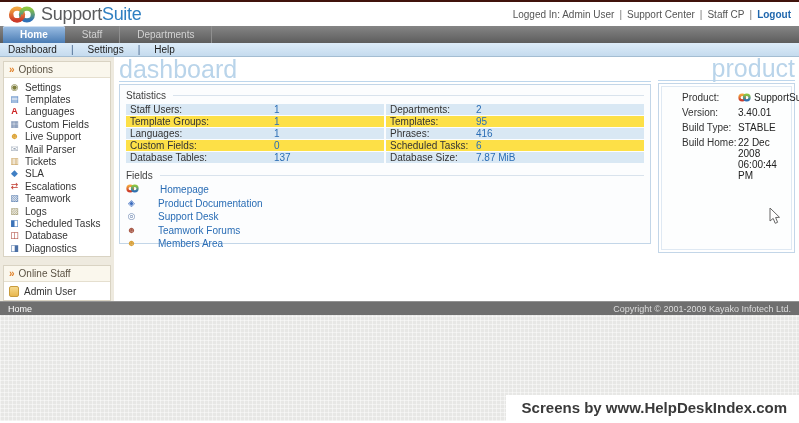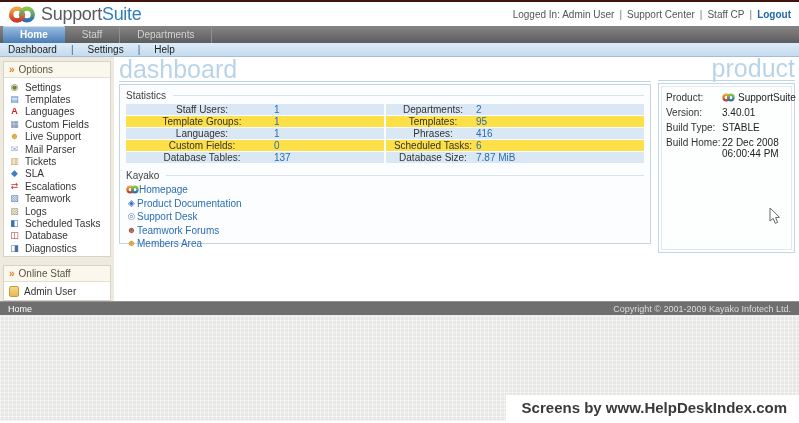--- a/index.html
+++ b/index.html
@@ -50,32 +50,32 @@
   .ic-sched{color:#3a72b8} .ic-db{color:#a83a2e} .ic-diag{color:#4a6fa5}
   .admin-ic { width:10px; height:11px; background:linear-gradient(#f6d98d,#e8b74f); border:1px solid #c89b3c; border-radius:2px; flex:none; }
 
   .main-col { flex:1; padding:1px 7px 0 5px; min-width:0; }
   .page-title { margin:0; font-size:25px; font-weight:normal; color:#b9d4ea; line-height:23px; border-bottom:1px solid #bdd6ec; }
   .panel { border:1px solid #c3d6e8; background:#fcfdfe; padding:4px 6px 6px; margin-top:2px; height:160px; }
   .section-header { display:flex; align-items:center; gap:7px; font-size:10px; color:#3f3f3f; margin:1px 0 3px; }
   .section-header .line { flex:1; height:1px; background:#d9e3ed; }
   .stats { display:flex; flex-direction:column; gap:1px; }
   .stat-row { display:flex; gap:2px; height:11px; }
-  .stat-half { flex:1; display:flex; align-items:center; background:#d9e8f4;text-align:center; }
+  .stat-half { flex:1; display:flex; align-items:center; background:#d9e8f4; }
   .stat-row.alt .stat-half { background:#fde047; }
   .stat-label { width:148px; padding-left:4px; color:#333; flex:none; }
   .stat-half.right .stat-label { width:90px; }
   .stat-value { color:#2a6db5; cursor:pointer; }
   .kayako-links { display:flex; flex-direction:column; gap:2.5px; margin-top:3px; }
-  .klink { display:flex; gap:0; align-items:center; color:#2a6db5; cursor:pointer; height:11px; }
+  .klink { display:flex; gap:21px; align-items:flex-start; color:#2a6db5; cursor:pointer; height:11px; }
   .ic-docs{color:#3f6fc0} .ic-desk{color:#6d87b0} .ic-forum{color:#a85b4a} .ic-members{color:#d9a13a}
 
   .right-col { width:141px; padding-right:4px; flex:none; }
   .product-panel { border:1px solid #c3d6e8; background:#fff; padding:2px; margin-top:2px; height:170px; }
-  .product-inner { border:1px solid #dfe9f3; height:100%; padding:5px 4px; background:#fdfefe; }
+  .product-inner { border:1px solid #dfe9f3; height:100%; padding:5px 20px; background:#fdfefe; }
   .prow { display:flex; margin-bottom:4px; }
   .plabel { width:56px; color:#333; flex:none; }
   .pvalue { color:#222; display:flex; gap:3px; align-items:flex-start; }
 
   
   .footerbar { height:14px; background:#6f6f6f; border-top:1px solid #929292; display:flex; justify-content:space-between; align-items:center; padding:0 8px; font-size:9px; }
   .footer-home { color:#fff; }
   .footer-copy { color:#dcdcdc; }
 
   .bottomarea {
@@ -272,21 +272,21 @@
               <span class="stat-label">Database Tables:</span>
               <span class="stat-value">137</span>
             </div>
           <div class="stat-half right">
               <span class="stat-label">Database Size:</span>
               <span class="stat-value">7.87 MiB</span>
             </div>
         </div>
       </div>
       <div class="section-header" style="margin-top:7px;">
-        <span>Kayako</span>
+        <span>Fields</span>
           <span class="line"></span>
       </div>
       <div class="kayako-links">
         <div class="klink">
           <svg width="13" height="9" viewBox="0 0 40 26">
             <circle cx="13" cy="13" r="8.5" fill="none" stroke="url(#gL)" stroke-width="7"></circle>
             <circle cx="27" cy="13" r="8.5" fill="none" stroke="url(#gR)" stroke-width="7"></circle>
           </svg>
           <span>Homepage</span>
         </div>

